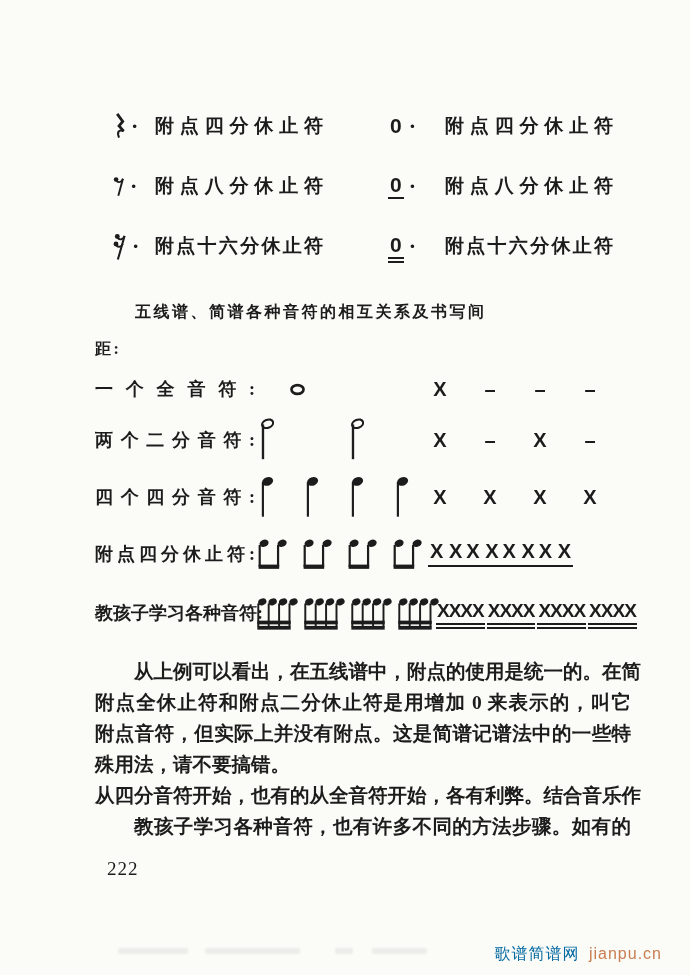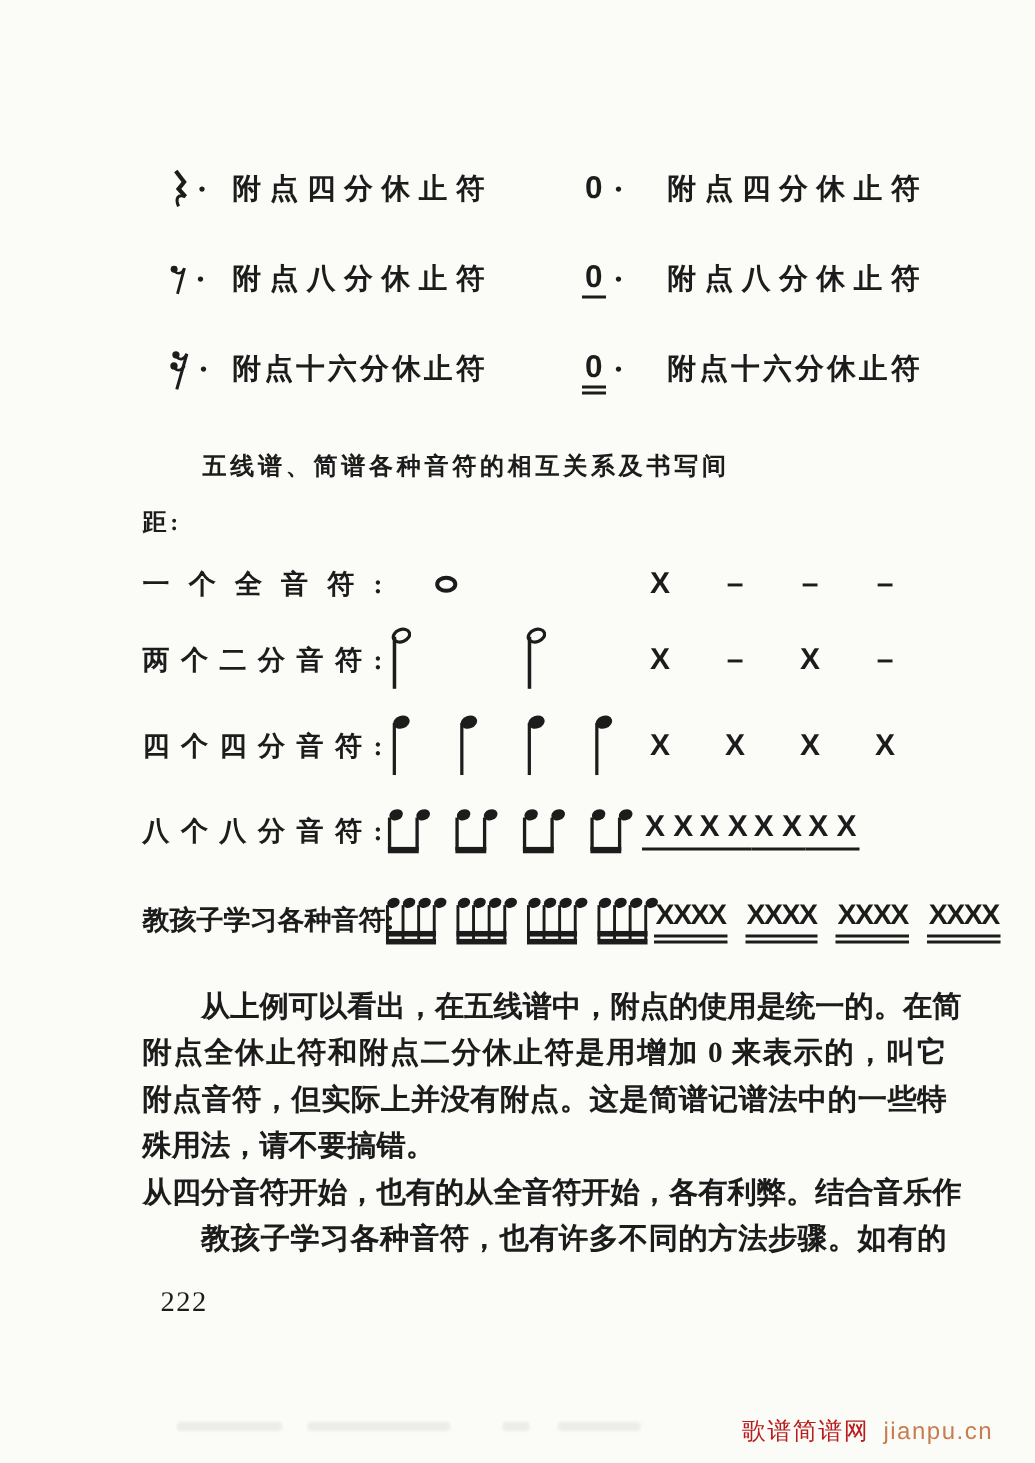--- a/index.html
+++ b/index.html
@@ -61,21 +61,21 @@
   .note-glyph.half{width:15px;height:45px;}
   .note-glyph.quarter{width:15px;height:44px;}
   .note-glyph.eighth-pair{width:31px;height:34px;}
   .note-glyph.sixteenth-quad{width:45px;height:33px;}
 
   .jianpu-area{position:absolute;display:flex;align-items:center;top:50%;transform:translateY(-50%);}
   .note-row[data-row="0"] .jianpu-area,
   .note-row[data-row="1"] .jianpu-area,
   .note-row[data-row="2"] .jianpu-area{left:337px;gap:34px;}
   .note-row[data-row="3"] .jianpu-area{left:333px;}
-  .note-row[data-row="4"] .jianpu-area{left:341px;gap:12px;}
+  .note-row[data-row="4"] .jianpu-area{left:341px;gap:2px;}
   .beat{
     font-family:"Liberation Sans","DejaVu Sans",sans-serif;
     font-size:20px;font-weight:700;line-height:1;
     min-width:16px;text-align:center;display:inline-block;position:relative;
   }
   .note-row[data-row="3"] .beat,.note-row[data-row="4"] .beat{min-width:0;}
   .note-row[data-row="4"] .beat{font-size:19px;letter-spacing:-1px;}
   .beat.u1{border-bottom:2px solid #1c1c1c;padding:0 2px 4px 2px;}
   .beat.u2{border-bottom:2px solid #1c1c1c;padding:0 1px 3px 1px;}
   .beat.u2::after{content:"";position:absolute;left:0;right:0;bottom:-6px;height:2px;background:#1c1c1c;}
@@ -97,21 +97,21 @@
   .bleed span:nth-child(1){left:118px;width:70px;}
   .bleed span:nth-child(2){left:205px;width:95px;}
   .bleed span:nth-child(3){left:335px;width:18px;}
   .bleed span:nth-child(4){left:372px;width:55px;}
 
   .watermark{
     position:absolute;right:28px;bottom:10px;
     font-family:"Liberation Sans","DejaVu Sans",sans-serif;
     font-size:16px;letter-spacing:1px;white-space:nowrap;
   }
-  .watermark .wm-name{color:#b91c1c;}
+  .watermark .wm-name{color:#0369a1;}
   .watermark .wm-url{color:#c97d4f;margin-left:4px;}
 
   svg .ink{fill:#1c1c1c;}
 </style>
 </head>
 <body>
 
 <svg width="0" height="0" style="position:absolute" aria-hidden="true">
   <defs>
     <symbol id="sym-whole" viewBox="0 0 18 13">
@@ -268,21 +268,21 @@
           </svg>
         </span>
       <span class="jianpu-area">
           <span class="beat">X</span>
           <span class="beat">X</span>
           <span class="beat">X</span>
           <span class="beat">X</span>
         </span>
     </div>
     <div class="note-row" data-row="3">
-      <span class="note-label">八个八分音符:</span>
+      <span class="note-label">附点四分休止符:</span>
       <span class="notes-area">
           <svg class="note-glyph eighth-pair">
             <use href="#sym-eighth-pair" xlink:href="#sym-eighth-pair"></use>
           </svg>
           <svg class="note-glyph eighth-pair">
             <use href="#sym-eighth-pair" xlink:href="#sym-eighth-pair"></use>
           </svg>
           <svg class="note-glyph eighth-pair">
             <use href="#sym-eighth-pair" xlink:href="#sym-eighth-pair"></use>
           </svg>

